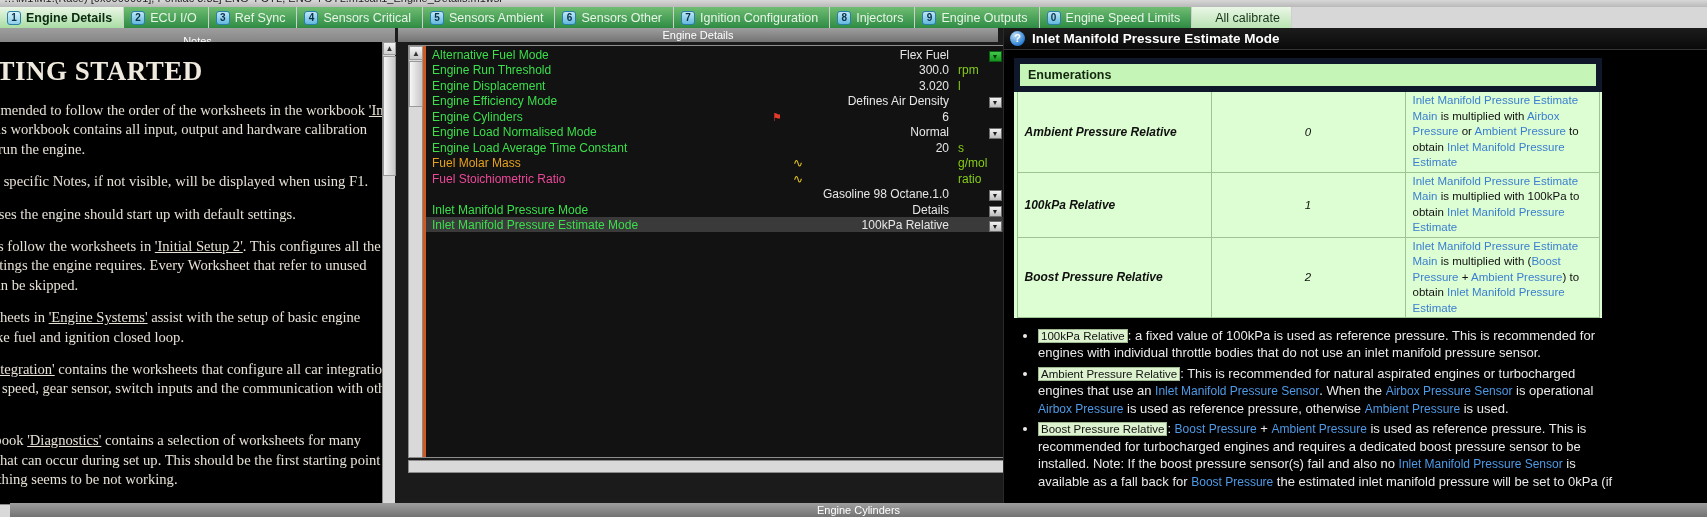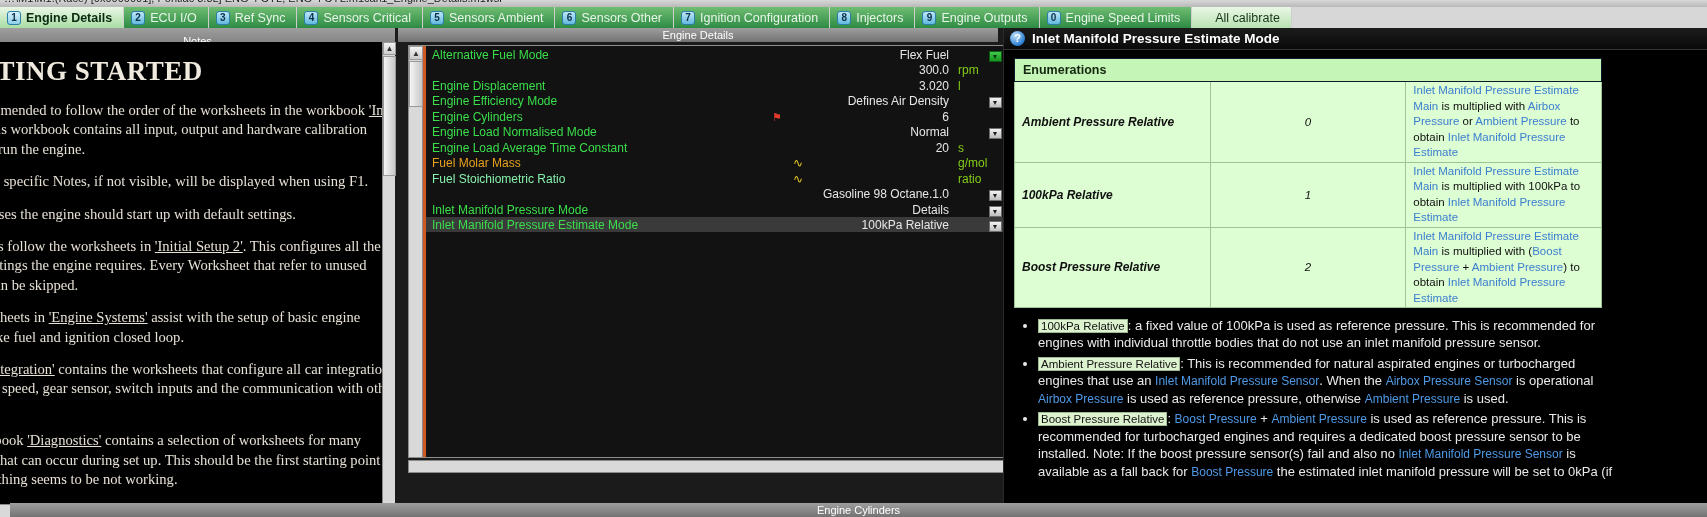--- a/index.html
+++ b/index.html
@@ -163,21 +163,21 @@
     background: #121212;
     cursor: default;
   }
   .prow.sel { background: #3a3a3a; }
   .prow .pname {
     width: 340px; padding-left: 6px;
     white-space: nowrap; overflow: hidden;
     color: #3adf4b;
   }
   .prow .pname.orange { color: #e6a11c; }
-  .prow .pname.orange2 { color: #86efac; margin-top: 19px; }
+  .prow .pname.orange2 { color: #ec4899; margin-top: 19px; }
   .prow .pflag {
     width: 22px; text-align: center; color: #e23b2b; font-size: 11px;
   }
   .prow .pwave {
     width: 20px; text-align: center; color: #e8c820; font-size: 12px;
   }
   .prow .pval {
     flex: 1; text-align: right; padding-right: 5px;
     color: #e7e7e7; white-space: nowrap; overflow: hidden;
   }
@@ -240,21 +240,21 @@
   table.enum {
     width: 588px;
     border-collapse: collapse;
     background: #ddfdd2;
     font-family: "Liberation Sans", sans-serif;
     table-layout: fixed;
   }
   table.enum th.enumhead {
     text-align: left;
     background: #c5f5b7;
-    border: 1px solid #0f172a;
+    border: 6px solid #0f172a;
     font-size: 12.5px; font-weight: bold; color: #14260f;
     padding: 4px 8px;
   }
   table.enum td {
     border: 1px solid #9ec494;
     padding: 1px 7px;
     font-size: 11.5px;
     color: #101010;
     vertical-align: middle;
   }
@@ -376,20 +376,21 @@
             <div class="pname">Alternative Fuel Mode</div>
             <div class="pflag"></div>
             <div class="pwave"></div>
             <div class="pval">Flex Fuel</div>
             <div class="punit"></div>
             <div class="pdd">
               <span class="ddbtn green">▼</span>
             </div>
           </div>
           <div class="prow">
+            <div class="pname">Engine Run Threshold</div>
             <div class="pflag"></div>
             <div class="pwave"></div>
             <div class="pval">300.0</div>
             <div class="punit">rpm</div>
             <div class="pdd"></div>
           </div>
           <div class="prow">
             <div class="pname">Engine Displacement</div>
             <div class="pflag"></div>
             <div class="pwave"></div>

